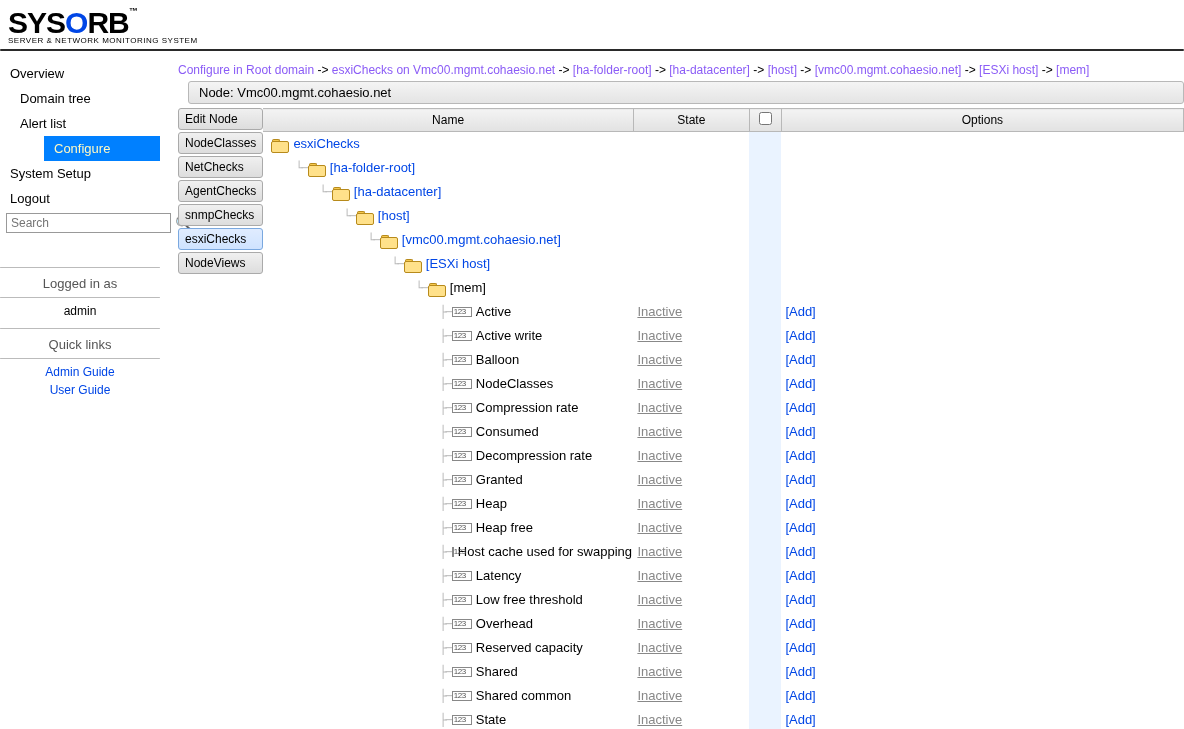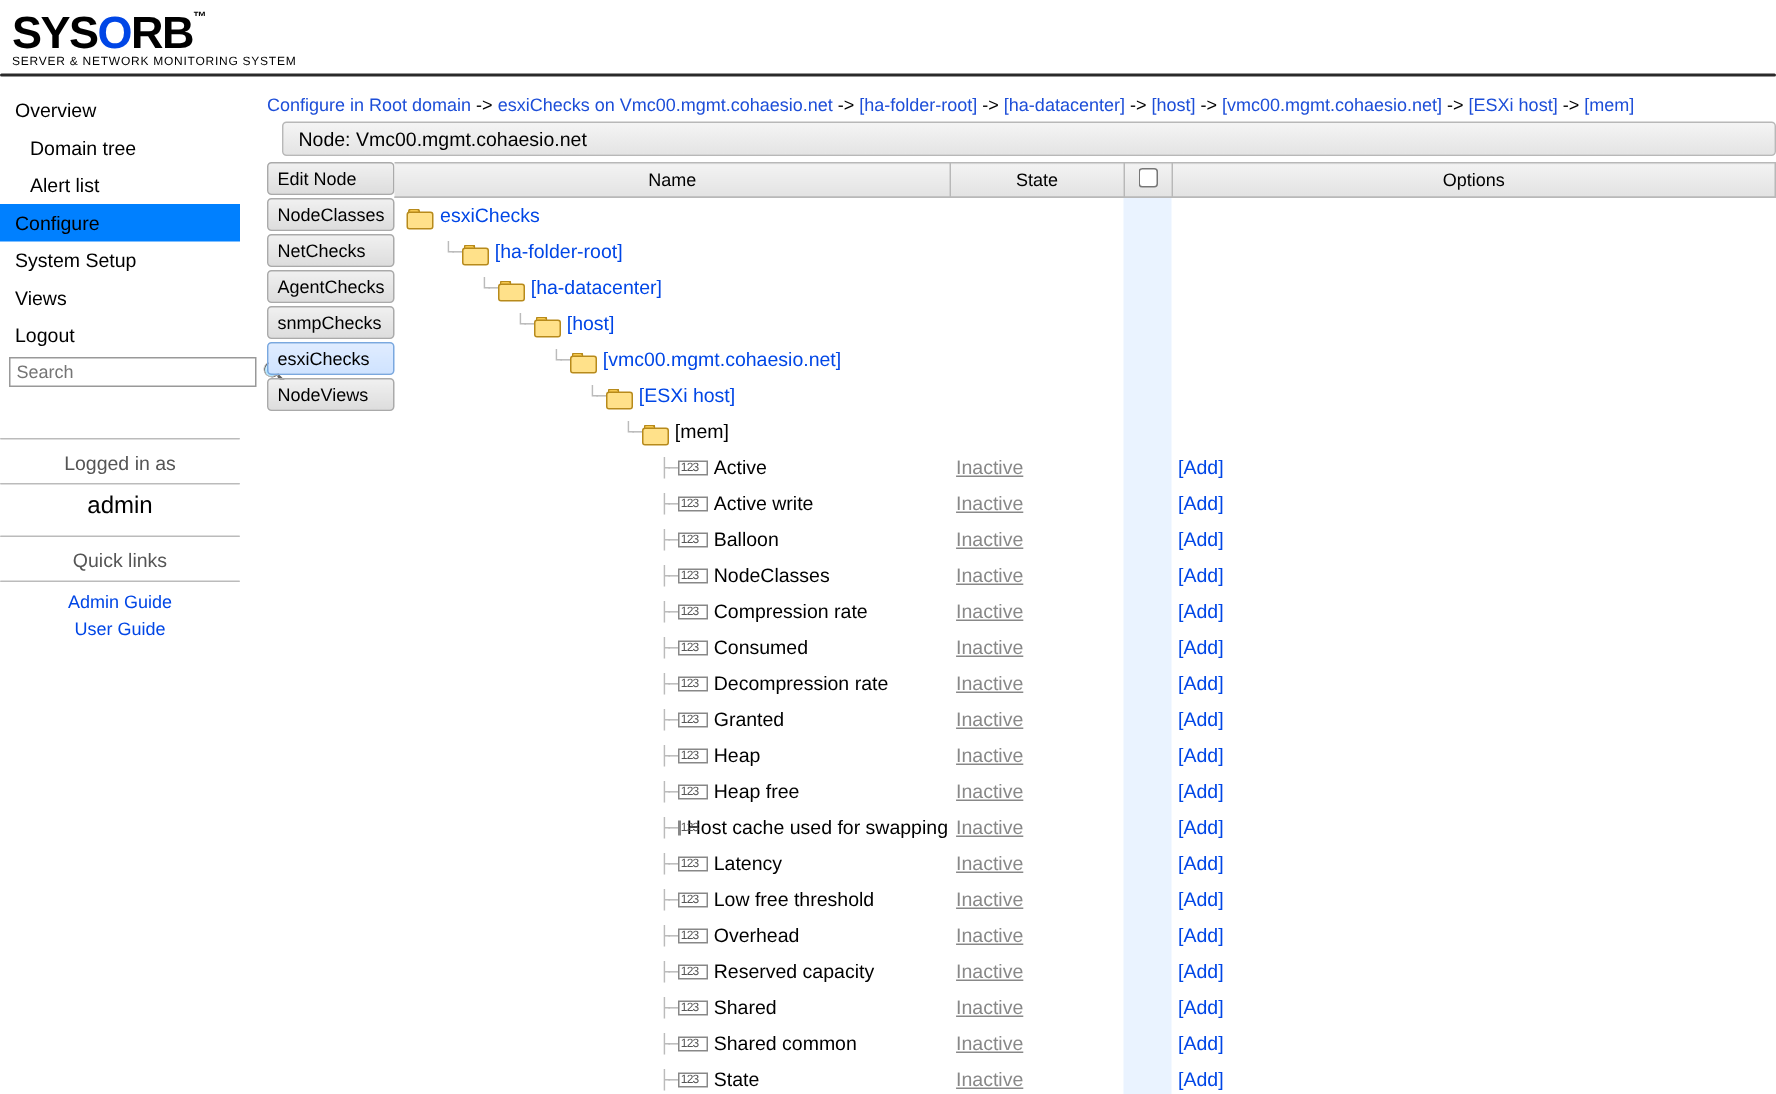--- a/index.html
+++ b/index.html
@@ -11,34 +11,34 @@
   .logo-tm { font-size: 9px; vertical-align: top; }
   .logo-sub { font-size: 8px; letter-spacing: 0.5px; margin-top: -4px; }
   .hr-line { height: 2px; background: #2a2a2a; margin: 2px 0 6px 0; border-radius: 1px; }
   .hr-line.thin { height: 1px; background: #bbb; margin: 2px 0 4px 0; }
 
   .columns { display: flex; align-items: flex-start; }
   
   .sidebar { width: 160px; padding: 4px 0 0 0; }
   .nav-item { display: block; padding: 5px 10px; font-size: 13px; color: #000; cursor: pointer; }
   .nav-item.sub { padding-left: 20px; }
-  .nav-item.active { background: #0080ff; color: #000000; }
+  .nav-item.active { background: #0080ff; color: #fef9c3; margin-left: 44px; }
   .search-row { display: flex; align-items: center; padding: 2px 6px; gap: 4px; }
   .search-input { flex: 1 1 auto; height: 20px; border: 1px solid #999; font-size: 12px; padding: 2px 4px; }
   .search-icon { font-size: 14px; color: #5aa7e0; cursor: pointer; }
   .section-head { text-align: center; color: #555; padding: 4px 0; font-size: 13px; }
-  .center-text { text-align: center; font-size: 16px; padding: 2px 0; }
+  .center-text { text-align: center; font-size: 12px; padding: 2px 0; }
   .quick-link { display: block; text-align: center; color: #0046e6; font-size: 12px; padding: 2px 16px; cursor: pointer; }
 
   .vr { width: 2px; background: #2a2a2a; border-radius: 1px; margin: 0 4px 0 2px; align-self: stretch; min-height: 660px; }
 
   
   .main { flex: 1 1 auto; padding: 4px 0 0 12px; }
   .breadcrumb { color: #0046e6; font-size: 12px; padding: 2px 0 4px 0; }
-  .breadcrumb a { color: #1d4ed8; cursor: pointer; }
+  .breadcrumb a { color: #8b5cf6; cursor: pointer; }
   .breadcrumb .sep { color: #000; }
   .node-bar { background: linear-gradient(#f4f4f4,#e4e4e4); border: 1px solid #b8b8b8; border-radius: 3px; padding: 3px 10px; font-size: 13px; margin-left: 10px; }
 
   .main-row { display: flex; align-items: flex-start; margin-top: 4px; }
   .side-tabs { width: 92px; display: flex; flex-direction: column; gap: 2px; }
   .side-tab { background: linear-gradient(#f0f0f0,#ddd); border: 1px solid #aaa; border-radius: 3px; padding: 3px 6px; font-size: 12px; cursor: pointer; }
   .side-tab.active { background: linear-gradient(#e0ecff,#cfe3ff); border-color: #7aa8df; }
 
   .content { flex: 1 1 auto; }
   table.tree-table { border-collapse: collapse; width: 100%; table-layout: fixed; }
@@ -82,21 +82,20 @@
   <div class="hr-line"></div>
 
   <div class="columns">
 
     <div class="sidebar">
       <a class="nav-item">Overview</a>
       <a class="nav-item sub">Domain tree</a>
       <a class="nav-item sub">Alert list</a>
       <a class="nav-item active">Configure</a>
       <a class="nav-item">System Setup</a>
-      <a class="nav-item">Views</a>
       <a class="nav-item">Logout</a>
       <div class="search-row">
         <input class="search-input" placeholder="Search" style="">
         <span class="search-icon">🔍</span>
       </div>
       <div style="height:30px"></div>
       <div class="hr-line thin"></div>
       <div class="section-head">Logged in as</div>
       <div class="hr-line thin"></div>
       <div class="center-text">admin</div>

